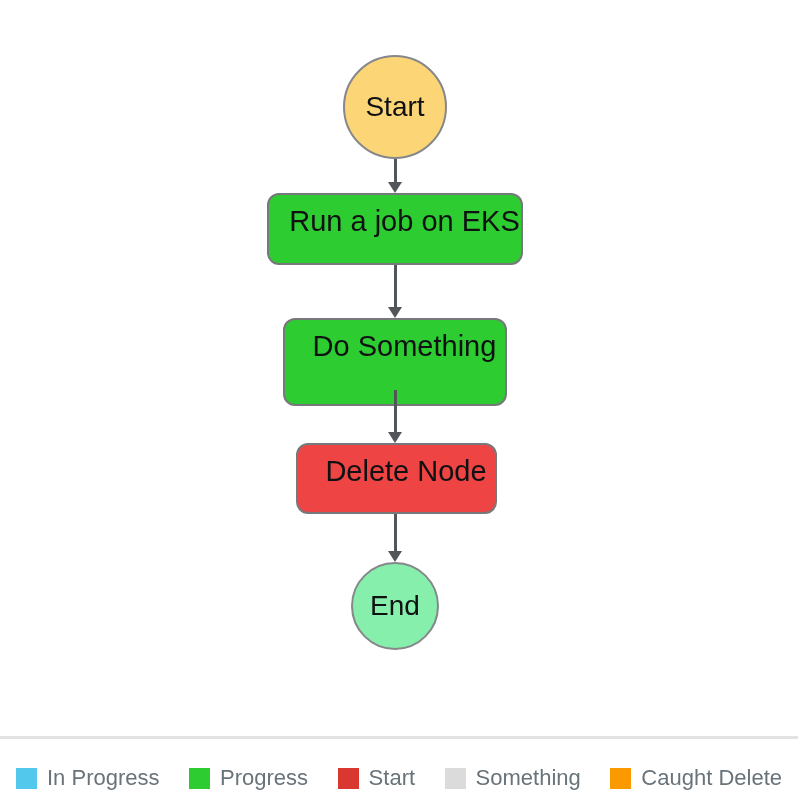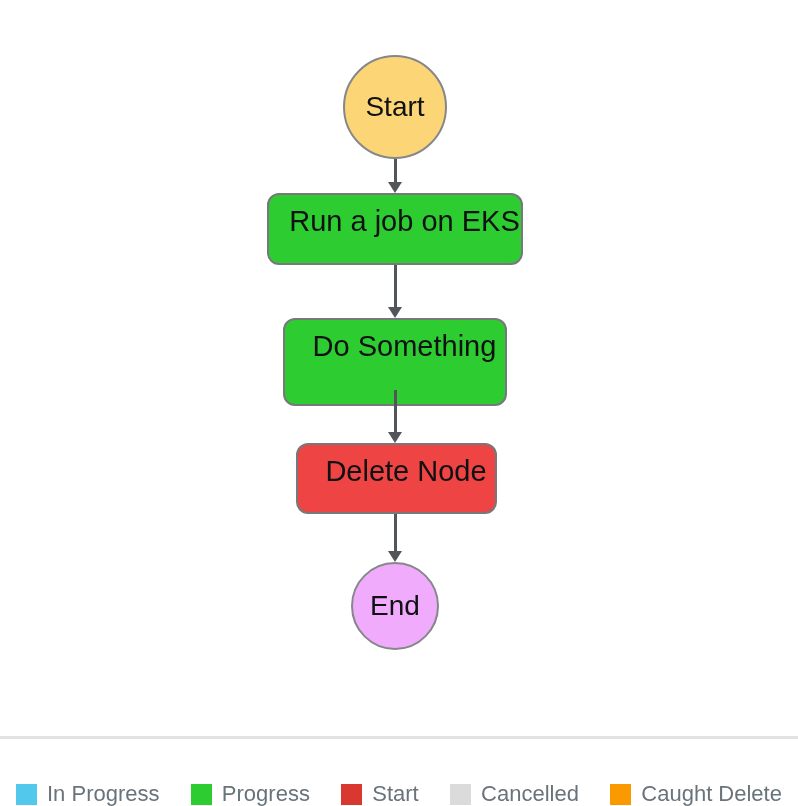--- a/index.html
+++ b/index.html
@@ -70,21 +70,20 @@
     justify-content: space-between;
     align-items: center;
   }
   .legend-item {
     display: flex;
     align-items: center;
     gap: 10px;
     font-size: 22px;
     color: #68737A;
     white-space: nowrap;
-    margin-top: 16px;
   }
   .legend-swatch {
     width: 21px;
     height: 21px;
     flex: 0 0 auto;
   }
 </style>
 </head>
 <body>
 
@@ -111,42 +110,42 @@
   <div class="edge-line" style="left:394px; top:390px; height:42px;"></div>
   <div class="edge-head" style="left:388px; top:432px;"></div>
 
   <div class="node-task" style="left: 296px; top: 443px; width: 201px; height: 71px; background-color: #ef4444;">
     <span>Delete Node</span>
   </div>
 
   <div class="edge-line" style="left:394px; top:514px; height:37px;"></div>
   <div class="edge-head" style="left:388px; top:551px;"></div>
 
-  <div class="node-circle" style="left: 351px; top: 562px; width: 88px; height: 88px; background-color: #f0abfc;">
+  <div class="node-circle" style="left: 351px; top: 562px; width: 88px; height: 88px; background-color: #86efac;">
     <span>End</span>
   </div>
 
   <div class="divider"></div>
 
   <div class="legend">
     <div class="legend-item">
       <span class="legend-swatch" style="background-color: rgb(81, 200, 236);"></span>
       <span>In Progress</span>
     </div>
     <div class="legend-item">
       <span class="legend-swatch" style="background-color: rgb(45, 205, 50);"></span>
       <span>Progress</span>
     </div>
     <div class="legend-item">
       <span class="legend-swatch" style="background-color: rgb(216, 56, 47);"></span>
       <span>Start</span>
     </div>
     <div class="legend-item">
       <span class="legend-swatch" style="background-color: rgb(219, 219, 219);"></span>
-      <span>Cancelled</span>
+      <span>Something</span>
     </div>
     <div class="legend-item">
       <span class="legend-swatch" style="background-color: rgb(251, 153, 0);"></span>
       <span>Caught Delete</span>
     </div>
   </div>
 
 </div>
 
 </body></html>

